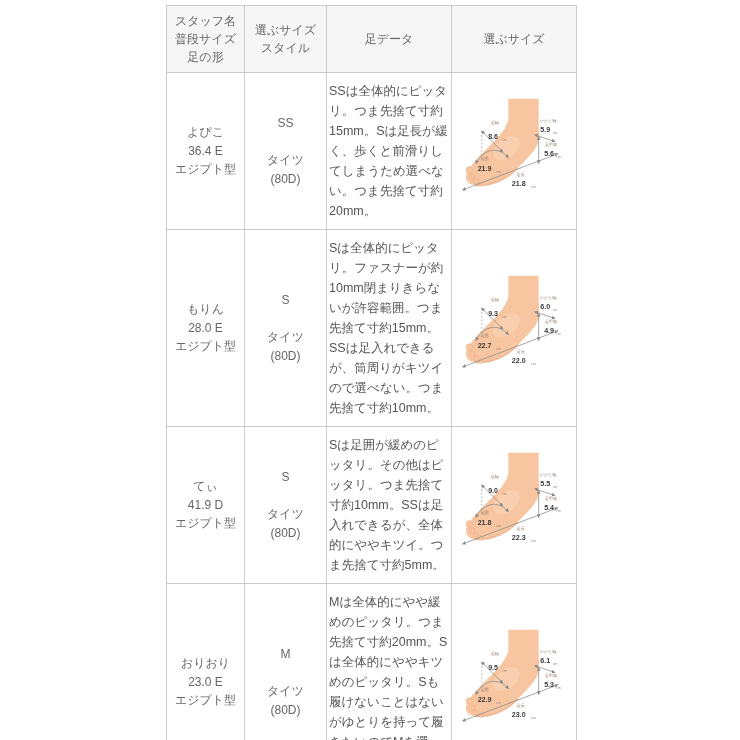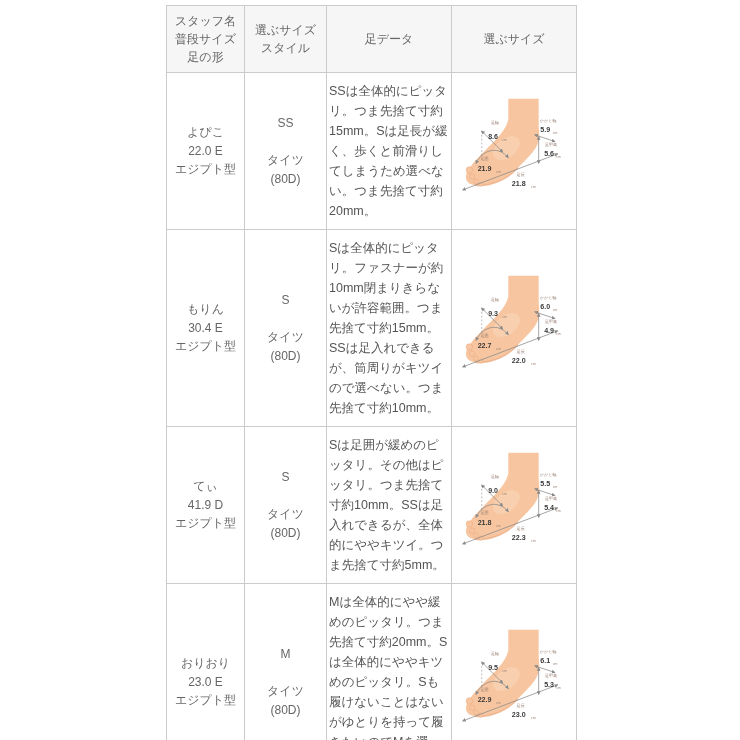--- a/index.html
+++ b/index.html
@@ -40,21 +40,21 @@
       <th class="hd">選ぶサイズ
 スタイル</th>
       <th class="hd">足データ</th>
       <th class="hd">選ぶサイズ</th>
     </tr>
   </thead>
   <tbody>
 
     <tr class="r1">
       <td class="staff">よぴこ
-22.0 E
+36.4 E
 エジプト型</td>
       <td class="size">SS
 
 タイツ
 (80D)</td>
       <td class="comment">SSは全体的にピッタリ。つま先捨て寸約15mm。Sは足長が緩く、歩くと前滑りしてしまうため選べない。つま先捨て寸約20mm。</td>
       <td class="footcell">
         <svg class="foot-svg" width="114" height="112" viewBox="0 0 120 118">
           <defs>
                 <marker id="arw0" markerWidth="5" markerHeight="5" refX="4" refY="2.5" orient="auto-start-reverse">
@@ -88,21 +88,21 @@
           <text class="funit" x="41" y="82">cm</text>
           <text class="flabel" x="67" y="85" text-anchor="middle">足長</text>
           <text class="fval" x="65" y="96" text-anchor="middle">21.8</text>
           <text class="funit" x="78" y="98">cm</text>
         </svg>
       </td>
     </tr>
 
     <tr class="r2">
       <td class="staff">もりん
-30.4 E
+28.0 E
 エジプト型</td>
       <td class="size">S
 
 タイツ
 (80D)</td>
       <td class="comment">Sは全体的にピッタリ。ファスナーが約10mm閉まりきらないが許容範囲。つま先捨て寸約15mm。SSは足入れできるが、筒周りがキツイので選べない。つま先捨て寸約10mm。</td>
       <td class="footcell">
         <svg class="foot-svg" width="114" height="112" viewBox="0 0 120 118">
           <defs>
                 <marker id="arw1" markerWidth="5" markerHeight="5" refX="4" refY="2.5" orient="auto-start-reverse">

